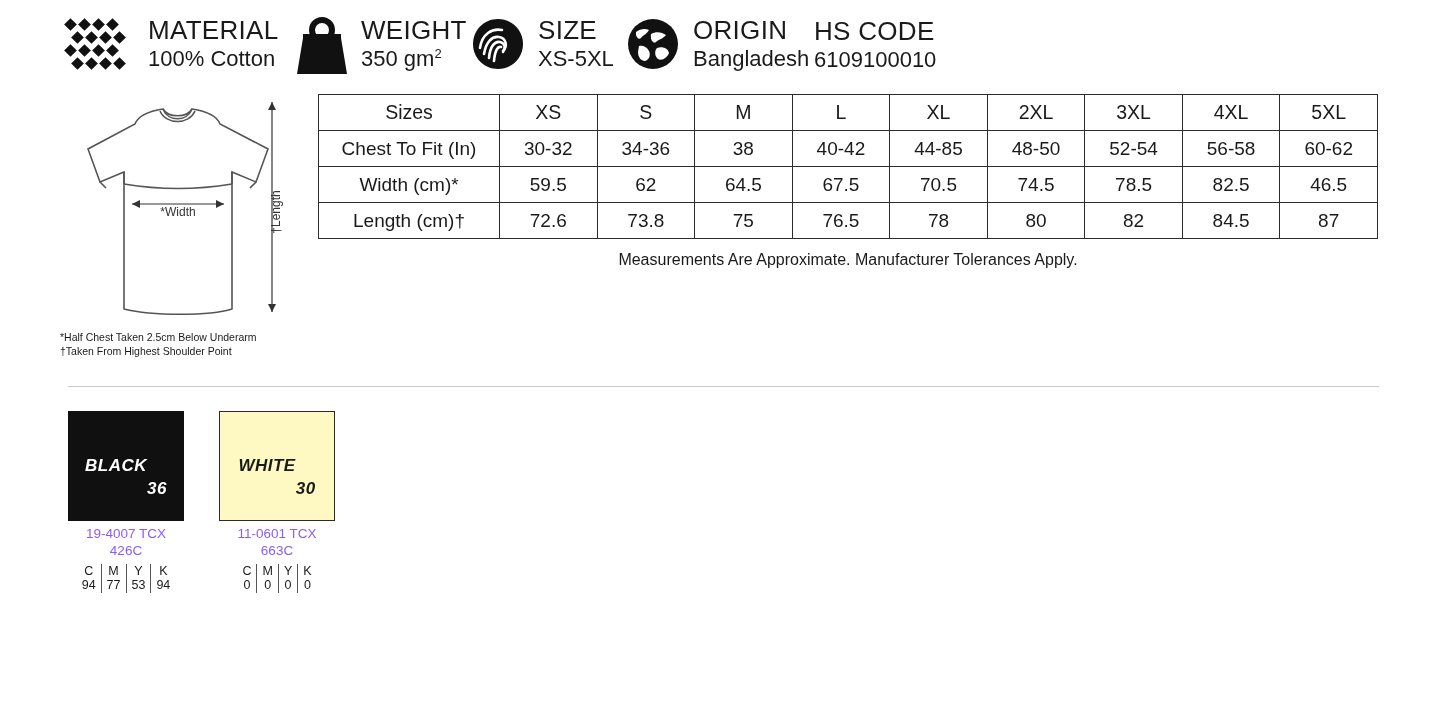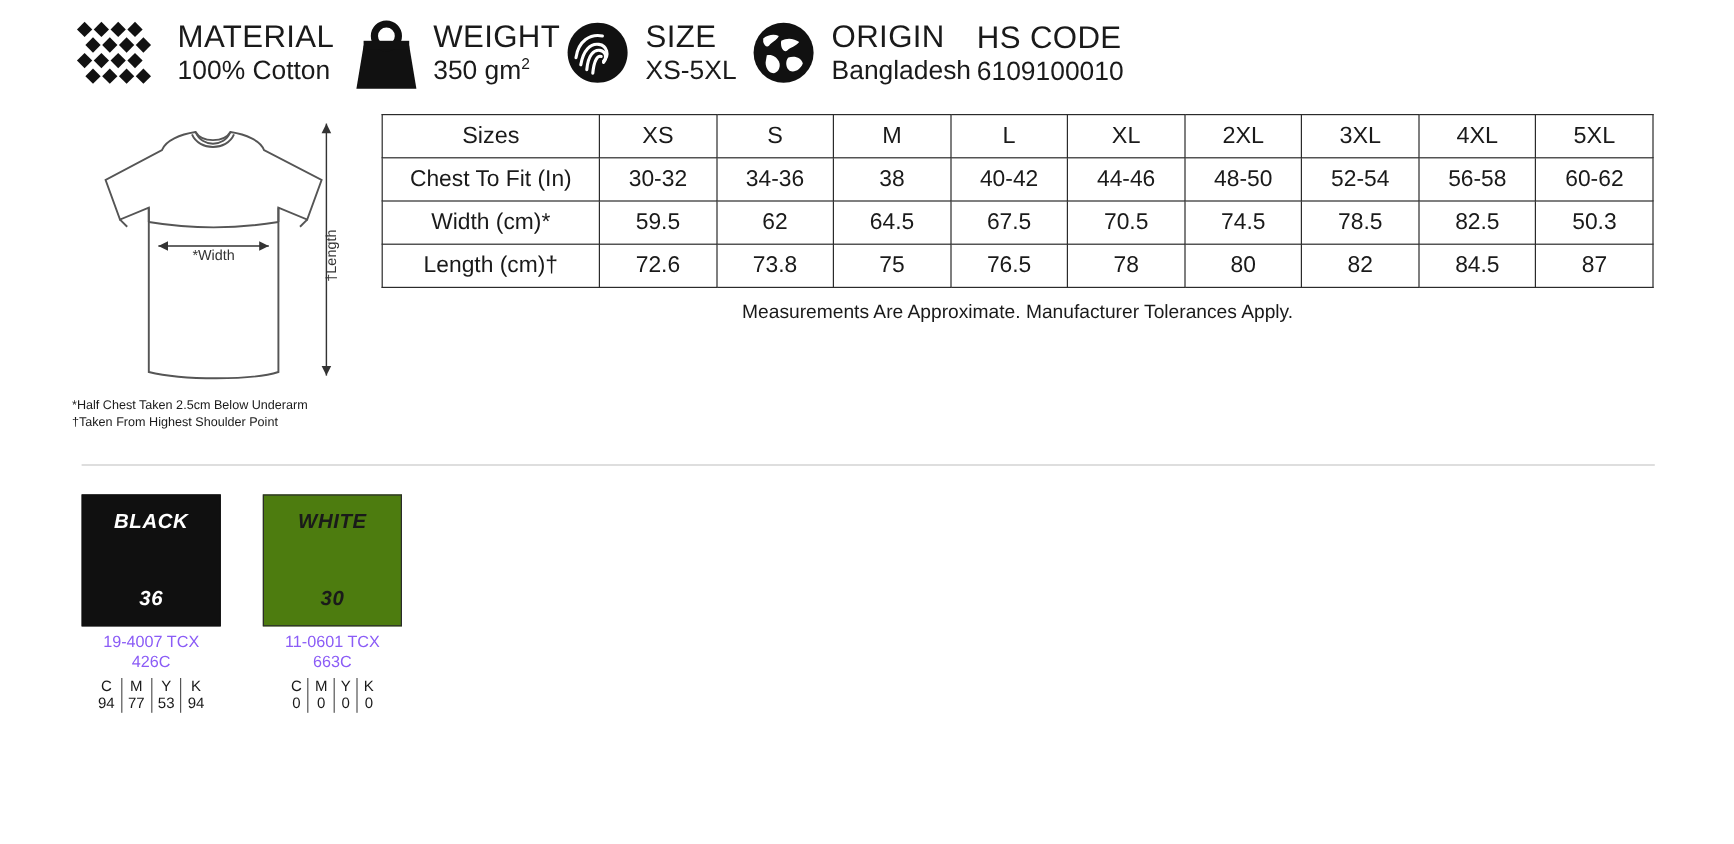--- a/index.html
+++ b/index.html
@@ -135,31 +135,30 @@
     padding: 24px 0 0 68px;
   }
   .swatch-block {
     width: 116px;
   }
   .chip {
     width: 116px;
     height: 110px;
     box-sizing: border-box;
     display: flex;
-    flex-direction: column;
     align-items: center;
     justify-content: center;
     font-weight: bold;
     font-style: italic;
     letter-spacing: 0.5px;
   }
   .chip .chip-name { font-size: 17px; line-height: 1.1; }
   .chip .chip-num  { font-size: 17px; line-height: 1.15; margin-top: 44px; }
   .chip.black { background: #101010; color: #ffffff; border: 1px solid #101010; }
-  .chip.white { background: #4d7c0f; color: #1a1a1a; border: 1px solid #2b2b2b; }
+  .chip.white { background: #fef9c3; color: #1a1a1a; border: 1px solid #2b2b2b; }
 
   .chip-codes {
     text-align: center;
     font-size: 13.5px;
     line-height: 1.25;
     margin-top: 5px;
     color: #8b5cf6;
   }
   .cmyk {
     margin-top: 4px;
@@ -318,37 +317,37 @@
           <td>3XL</td>
           <td>4XL</td>
           <td>5XL</td>
         </tr>
         <tr>
           <td class="rowhead">Chest To Fit (In)</td>
           <td>30-32</td>
           <td>34-36</td>
           <td>38</td>
           <td>40-42</td>
-          <td>44-46</td>
+          <td>44-85</td>
           <td>48-50</td>
           <td>52-54</td>
           <td>56-58</td>
           <td>60-62</td>
         </tr>
         <tr>
           <td class="rowhead">Width (cm)*</td>
           <td>59.5</td>
           <td>62</td>
           <td>64.5</td>
           <td>67.5</td>
           <td>70.5</td>
           <td>74.5</td>
           <td>78.5</td>
           <td>82.5</td>
-          <td>50.3</td>
+          <td>46.5</td>
         </tr>
         <tr>
           <td class="rowhead">Length (cm)†</td>
           <td>72.6</td>
           <td>73.8</td>
           <td>75</td>
           <td>76.5</td>
           <td>78</td>
           <td>80</td>
           <td>82</td>

